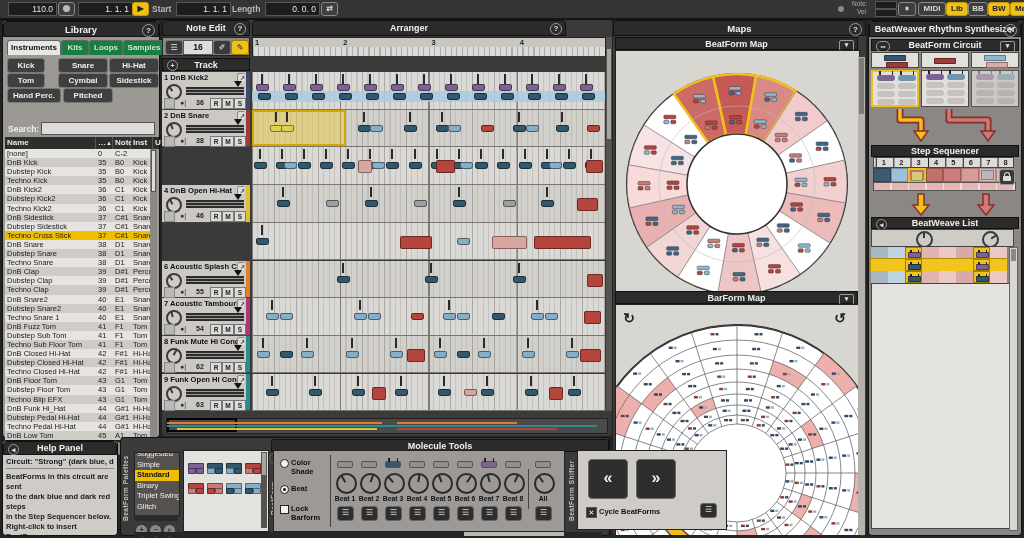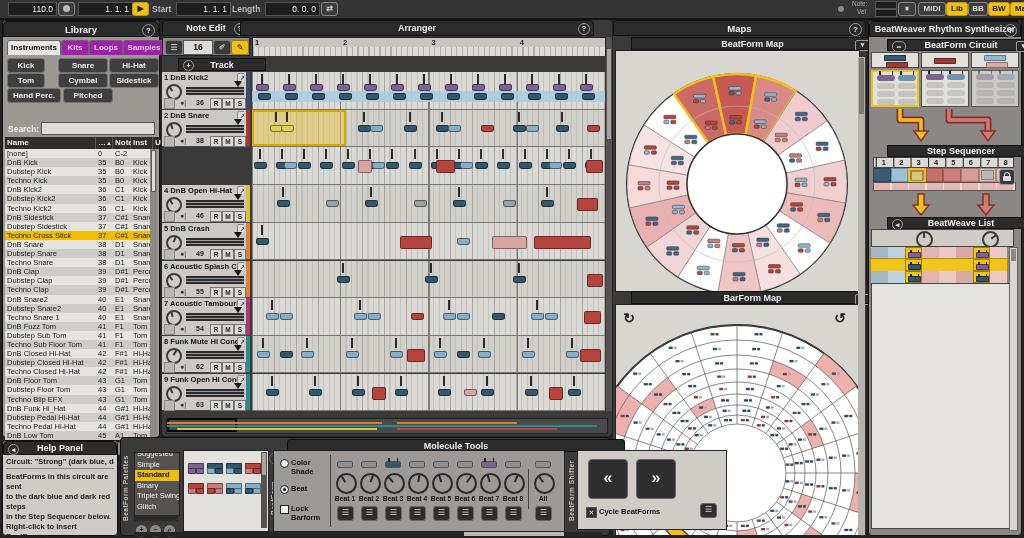--- a/index.html
+++ b/index.html
@@ -12,31 +12,31 @@
   .tlabel{position:absolute;top:4px;color:#b9b9b9;font-size:8.5px;font-weight:bold;}
   .tbtn{position:absolute;top:2px;height:12px;background:#3d3d3d;border:1px solid #8a8a8a;border-radius:3px;
     color:#d8d8d8;font-size:8px;font-weight:bold;text-align:center;line-height:12px;}
   .tbtn.yellow{background:#f0c01a;color:#222;border-color:#c89a00;}
   #playbtn{background:#f0c01a;color:#222;border-color:#c89a00;font-size:8px;}
   #recbtn i{display:block;margin:2px auto 0;width:7px;height:7px;border-radius:50%;background:#b9b9b9;}
   
   .hdr{position:absolute;background:#2b2b2b;color:#f0f0f0;font-weight:bold;font-size:9.5px;text-align:center;
     border-radius:4px 4px 0 0;border:1px solid #111;box-sizing:border-box;}
   .subhdr{position:absolute;background:#2b2b2b;color:#f0f0f0;font-weight:bold;font-size:9px;text-align:center;
-    border:1px solid #111;box-sizing:border-box;margin-left:16px;}
+    border:1px solid #111;box-sizing:border-box;}
   .q{position:absolute;right:3px;top:2px;width:11px;height:11px;border:1px solid #9a9a9a;border-radius:50%;
     color:#e0e0e0;font-size:8px;line-height:11px;text-align:center;font-weight:bold;}
   .chev{position:absolute;right:3px;top:2px;width:13px;height:9px;border:1px solid #9a9a9a;border-radius:2px;
     color:#e0e0e0;font-size:7px;line-height:8px;text-align:center;}
   .roundbtn{position:absolute;left:4px;top:2px;width:12px;height:9px;border:1px solid #9a9a9a;border-radius:5px;
     color:#e0e0e0;font-size:7px;line-height:9px;text-align:center;}
   
   #library{position:absolute;left:2px;top:20px;width:158px;height:418px;background:#9c9995;border:1px solid #111;
     border-radius:4px;box-sizing:border-box;}
-  .tab{position:absolute;top:19px;height:14px;background:#a21caf;border:1px solid #666;border-bottom:none;
+  .tab{position:absolute;top:19px;height:14px;background:#15803d;border:1px solid #666;border-bottom:none;
     border-radius:3px 3px 0 0;color:#ddd;font-size:8px;font-weight:bold;text-align:center;line-height:14px;}
   .tab.active{background:#e8e6e2;color:#111;}
   .catbtn{position:absolute;height:13px;background:#3f3f3f;border:1px solid #777;border-radius:3px;color:#eee;
     font-size:8px;font-weight:bold;text-align:center;line-height:13px;}
   #searchlbl{position:absolute;left:5px;top:103px;font-size:8.5px;color:#f0f0f0;font-weight:bold;}
   #searchbox{position:absolute;left:38px;top:101px;width:112px;height:11px;background:#dedcd8;border:1px solid #555;}
   .colhdr{position:absolute;top:116px;height:12px;background:#2e2e2e;color:#e8e8e8;font-size:8px;font-weight:bold;
     line-height:12px;padding-left:2px;box-sizing:border-box;border-right:1px solid #555;}
   #librows{position:absolute;left:2px;top:128px;width:148px;height:291px;background:#e6e4e0;overflow:hidden;}
   .lrow{position:relative;height:9.1px;font-size:7.5px;color:#1b1b1b;background:#e6e4e0;}
@@ -464,21 +464,21 @@
 them from the BeatForm Map or
 BeatForm Palettes.</div>
   </div>
 </div>
 
 <div id="nearr">
   <div class="hdr" style="left:0;top:0;width:88px;height:16px;line-height:15px;font-size:9px">
     <span>Note Edit</span>
     <span class="q" style="width:10px;height:10px;line-height:10px">?</span>
   </div>
-  <div class="hdr" style="left:78px;top:0;width:354px;height:16px;line-height:15px;font-size:9px">
+  <div class="hdr" style="left:90px;top:0;width:314px;height:16px;line-height:15px;font-size:9px">
     <span>Arranger</span>
     <span class="q" style="width:10px;height:10px;line-height:10px">?</span>
   </div>
   <div id="necontrols">
     <div class="nebtn" style="left:2px">☰</div>
     <div id="neval">16</div>
     <div class="nebtn" style="left:50px">✐</div>
     <div class="nebtn yellow" style="left:68px">✎</div>
   </div>
   <div id="ruler">
@@ -541,38 +541,20 @@
         </div>
         <div class="trow3">
           <div class="chip"></div>
           <div class="dotbar">●|</div>
           <div class="tnotenum">46</div>
           <div class="rms" style="left: 46px;">R</div>
           <div class="rms" style="left: 58px;">M</div>
           <div class="rms" style="left: 70px;">S</div>
         </div>
         <div class="tcol" style="background: rgb(224, 192, 48);"></div>
-      </div>
-      <div class="trk" style="top: 150.8px;">
-        <div class="tname">5 DnB Crash<div class="pin">↗</div></div>
-        <div class="knob">
-          <i style="transform: rotate(25deg);"></i>
-        </div>
-        <div class="slider">
-          <b></b>
-        </div>
-        <div class="trow3">
-          <div class="chip"></div>
-          <div class="dotbar">●|</div>
-          <div class="tnotenum">49</div>
-          <div class="rms" style="left: 46px;">R</div>
-          <div class="rms" style="left: 58px;">M</div>
-          <div class="rms" style="left: 70px;">S</div>
-        </div>
-        <div class="tcol" style="background: rgb(224, 128, 48);"></div>
       </div>
       <div class="trk" style="top: 188.5px;">
         <div class="tname">6 Acoustic Splash Cymb<div class="pin">↗</div></div>
         <div class="knob">
           <i style="transform: rotate(-35deg);"></i>
         </div>
         <div class="slider">
           <b></b>
         </div>
         <div class="trow3">

